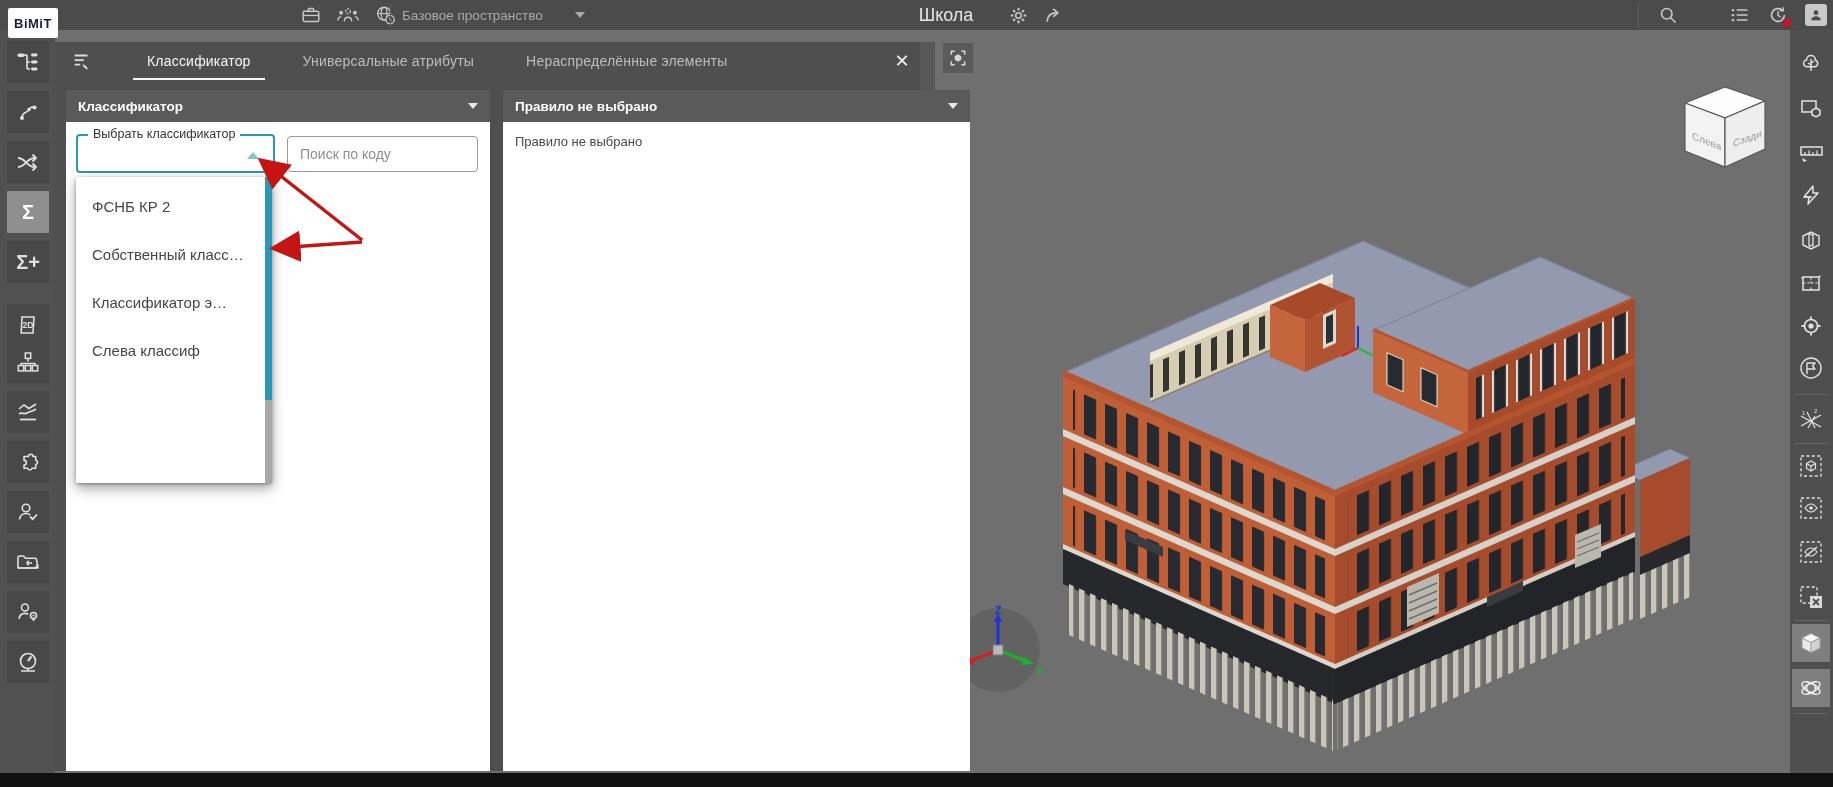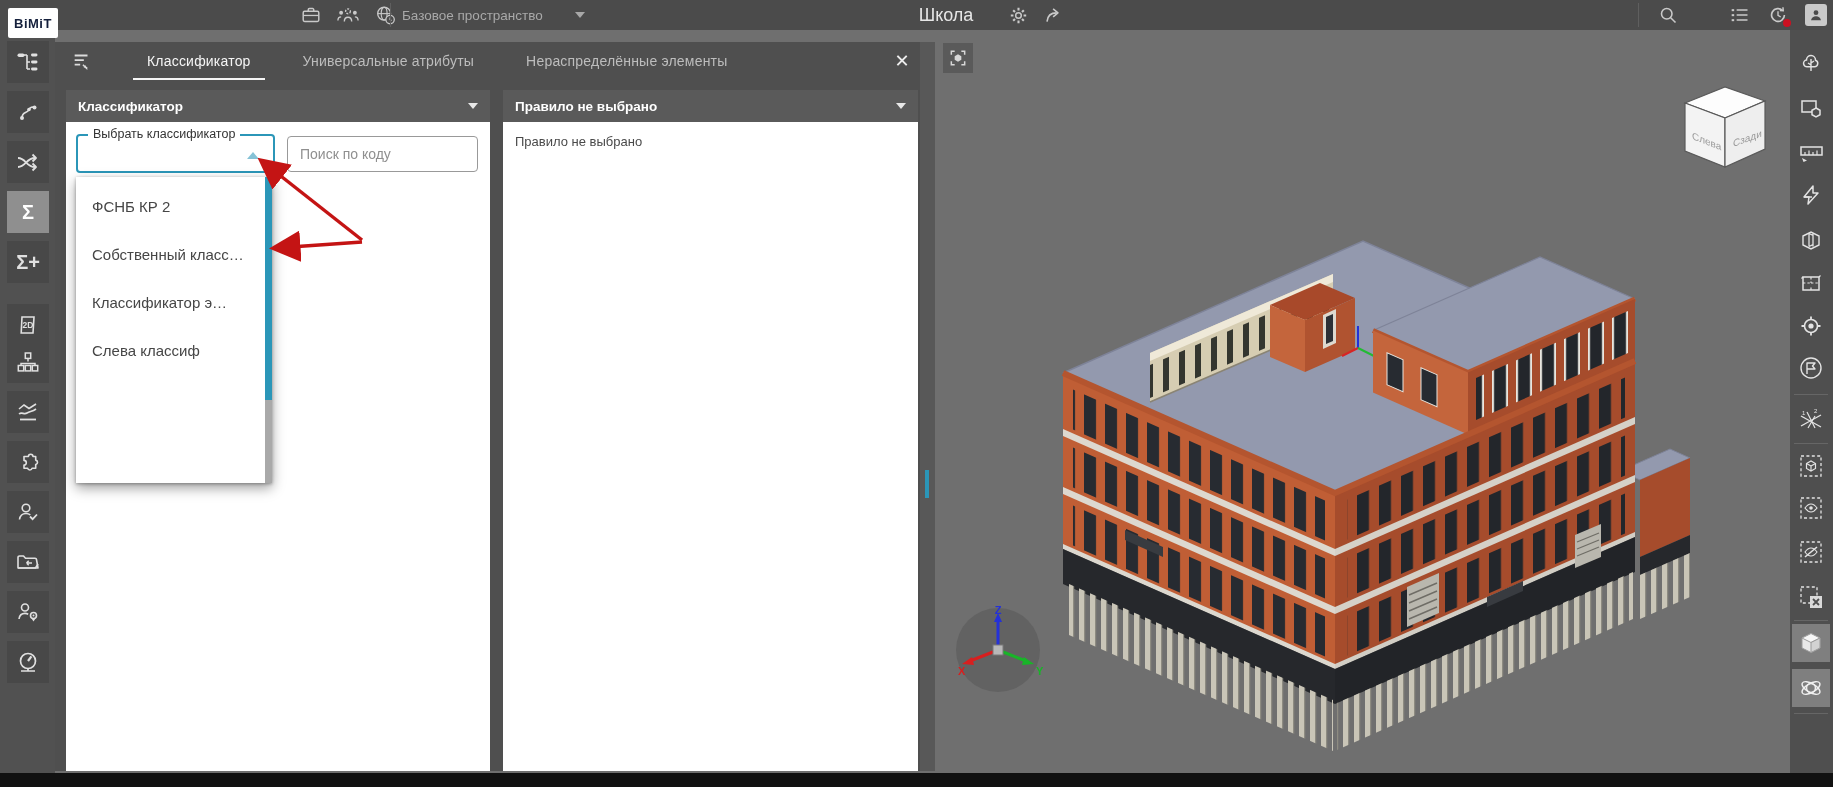--- a/index.html
+++ b/index.html
@@ -42,21 +42,21 @@
   .sort-ico{margin-left:16px;margin-right:28px;color:#dcdcdc;}
   .tab{font-size:14px;color:#bdbdbd;padding:0 26px;height:38px;display:flex;align-items:center;
        position:relative;cursor:pointer;letter-spacing:.2px;}
   .tab.active{color:#f5f5f5;}
   .tab.active:after{content:"";position:absolute;left:12px;right:12px;bottom:0;height:2px;background:#f5f5f5;}
   .close-x{position:absolute;right:6px;top:7px;width:24px;height:24px;color:#eee;font-size:18px;
            display:flex;align-items:center;justify-content:center;cursor:pointer;}
 
   .subpanel{position:absolute;top:48px;bottom:0;background:#fff;display:flex;flex-direction:column;}
   .subpanel.left{left:11px;width:424px;}
-  .subpanel.right{left:448px;width:415px;}
+  .subpanel.right{left:448px;width:467px;}
   .sub-head{height:32px;background:#5a5a5a;color:#fff;font-size:13.5px;font-weight:bold;
             display:flex;align-items:center;justify-content:space-between;padding:0 12px;flex:0 0 32px;}
   .sub-head .caret-down{border-top-color:#e8e8e8;border-left-width:5px;border-right-width:5px;}
   .sub-body{flex:1;position:relative;font-size:13px;color:#4a4a4a;}
   .rule-empty{position:absolute;left:12px;top:12px;}
 
   
   .sel-box{position:absolute;left:21px;top:92px;width:199px;height:39px;border:2px solid #2b96b8;
            border-radius:4px;background:#fff;}
   .sel-label{position:absolute;left:10px;top:-9px;background:#fff;padding:0 5px;font-size:12.5px;color:#333;}

